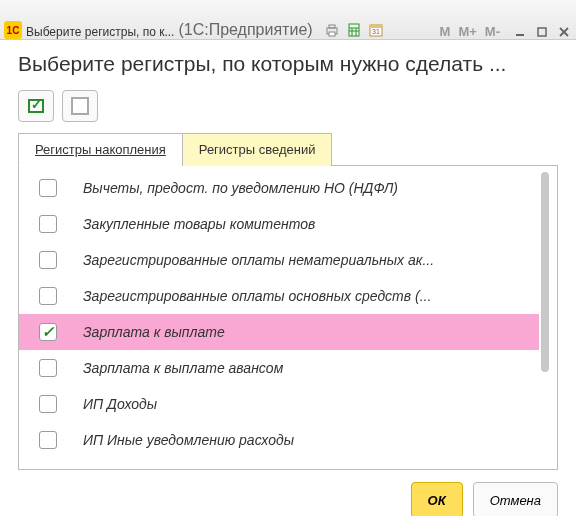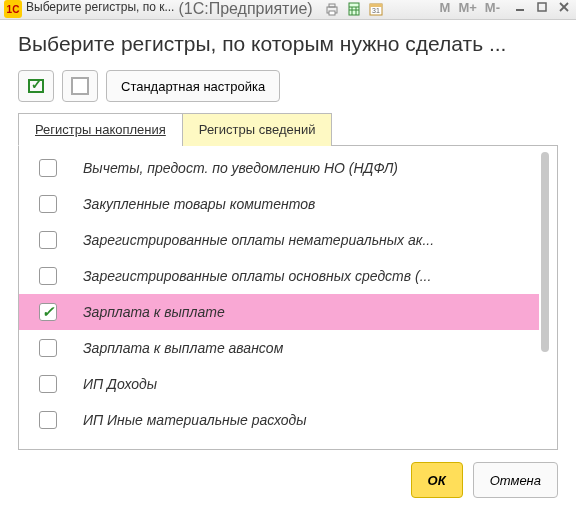--- a/index.html
+++ b/index.html
@@ -1,24 +1,24 @@
 <!DOCTYPE html>
 <html><head>
 <meta charset="utf-8">
 <style>
   * { box-sizing: border-box; margin: 0; padding: 0; }
   html, body { width: 576px; height: 516px; font-family: Arial, sans-serif; font-size: 13px; background: #fff; }
 
   
   .titlebar {
-    height: 20px;
+    height: 40px;
     background: linear-gradient(to bottom, #f7f7f7, #e8e8e8);
     border-bottom: 1px solid #ccc;
     display: flex;
-    align-items: flex-start;
+    align-items: flex-end;
     padding: 0 4px;
     gap: 4px;
   }
   .app-icon {
     width: 18px; height: 18px;
     background: #ffcc00;
     border-radius: 3px;
     display: flex; align-items: center; justify-content: center;
     font-size: 10px; font-weight: bold; color: #b00;
     flex-shrink: 0;
@@ -289,21 +289,20 @@
 <div class="content">
   <div class="heading">Выберите регистры, по которым нужно сделать ...</div>
 
   <div class="toolbar">
     <div class="icon-btn">
       <span class="select-all-glyph"></span>
     </div>
     <div class="icon-btn">
       <span class="deselect-all-glyph"></span>
     </div>
-    <div class="text-btn">Стандартная настройка</div>
   </div>
 
   <div class="tabs">
     <div class="tab active">Регистры накопления</div>
     <div class="tab">Регистры сведений</div>
   </div>
 
   <div class="list-wrap">
     <div class="list">
       <div class="row">
@@ -329,21 +328,21 @@
       <div class="row">
         <div class="cb"></div>
         <span class="row-label">Зарплата к выплате авансом</span>
       </div>
       <div class="row">
         <div class="cb"></div>
         <span class="row-label">ИП Доходы</span>
       </div>
       <div class="row">
         <div class="cb"></div>
-        <span class="row-label">ИП Иные материальные расходы</span>
+        <span class="row-label">ИП Иные уведомлению расходы</span>
       </div>
     </div>
     <div class="scrollbar-track">
       <div class="scrollbar-thumb"></div>
     </div>
   </div>
 
   <div class="footer">
     <div class="btn primary">ОК</div>
     <div class="btn">Отмена</div>

